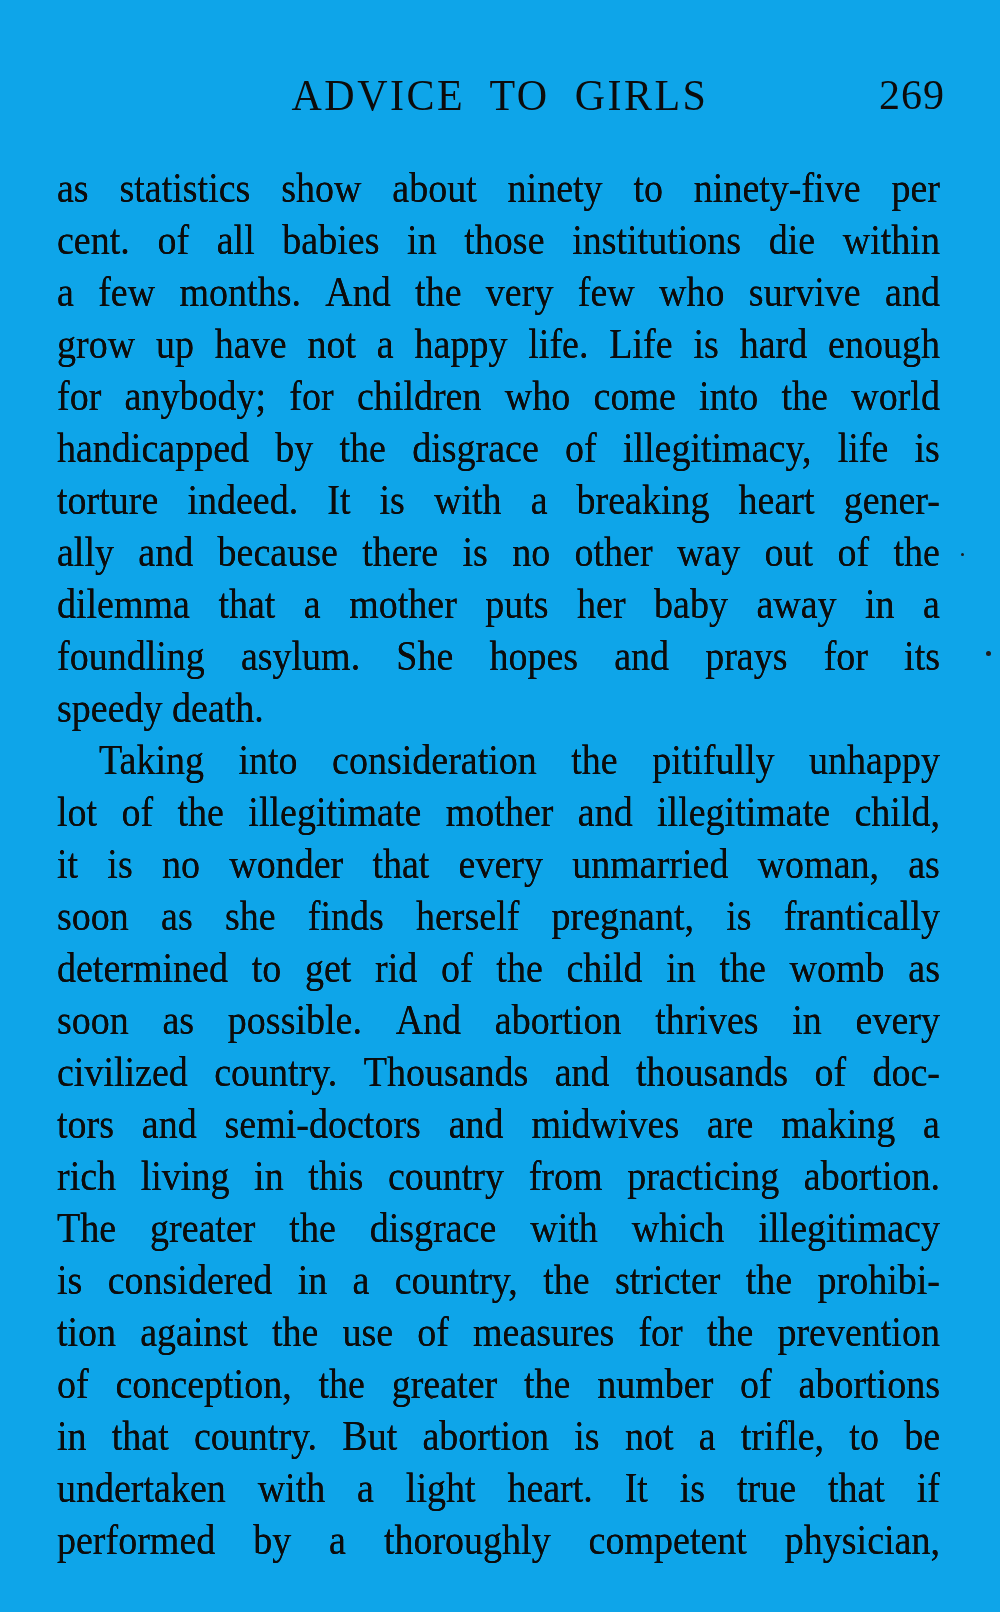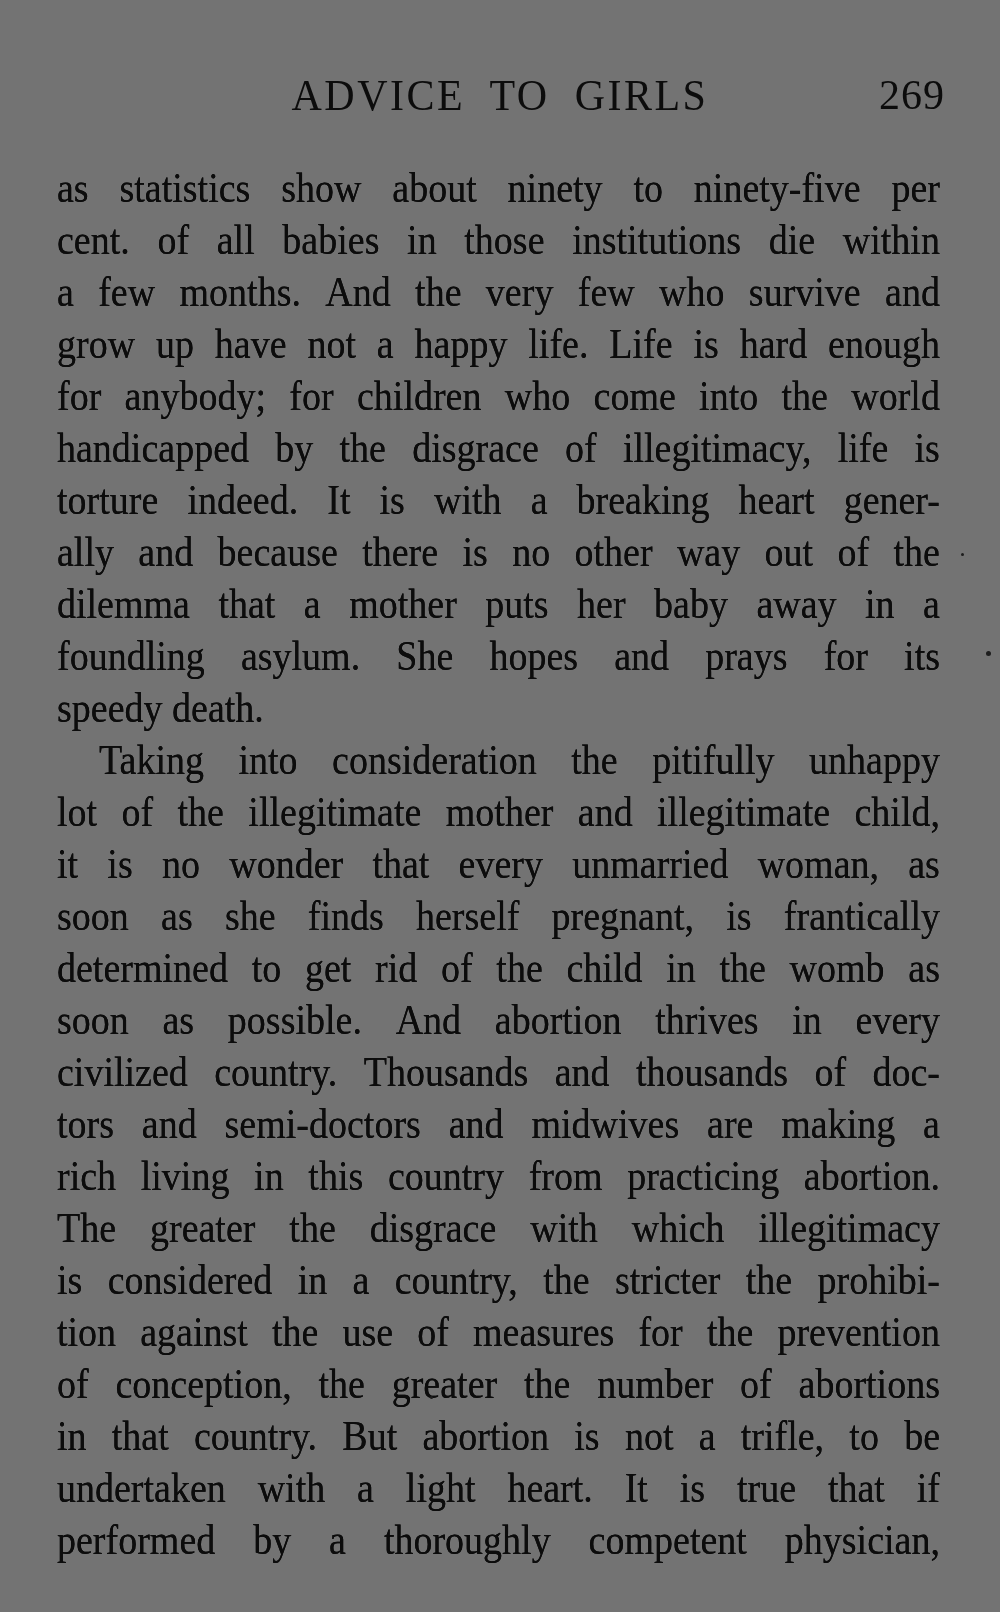--- a/index.html
+++ b/index.html
@@ -1,20 +1,20 @@
 <!DOCTYPE html>
 <html><head>
 <meta charset="utf-8">
 <style>
   html, body { margin: 0; padding: 0; background: #ffffff; }
   .page {
     position: relative;
     width: 1000px;
     height: 1612px;
-    background: #737373;
+    background: #0ea5e9;
     font-family: "Liberation Serif", serif;
     color: #0c0c0c;
     overflow: hidden;
   }
   .header {
     position: absolute;
     top: 70px;
     left: 0;
     width: 1000px;
     height: 50px;

